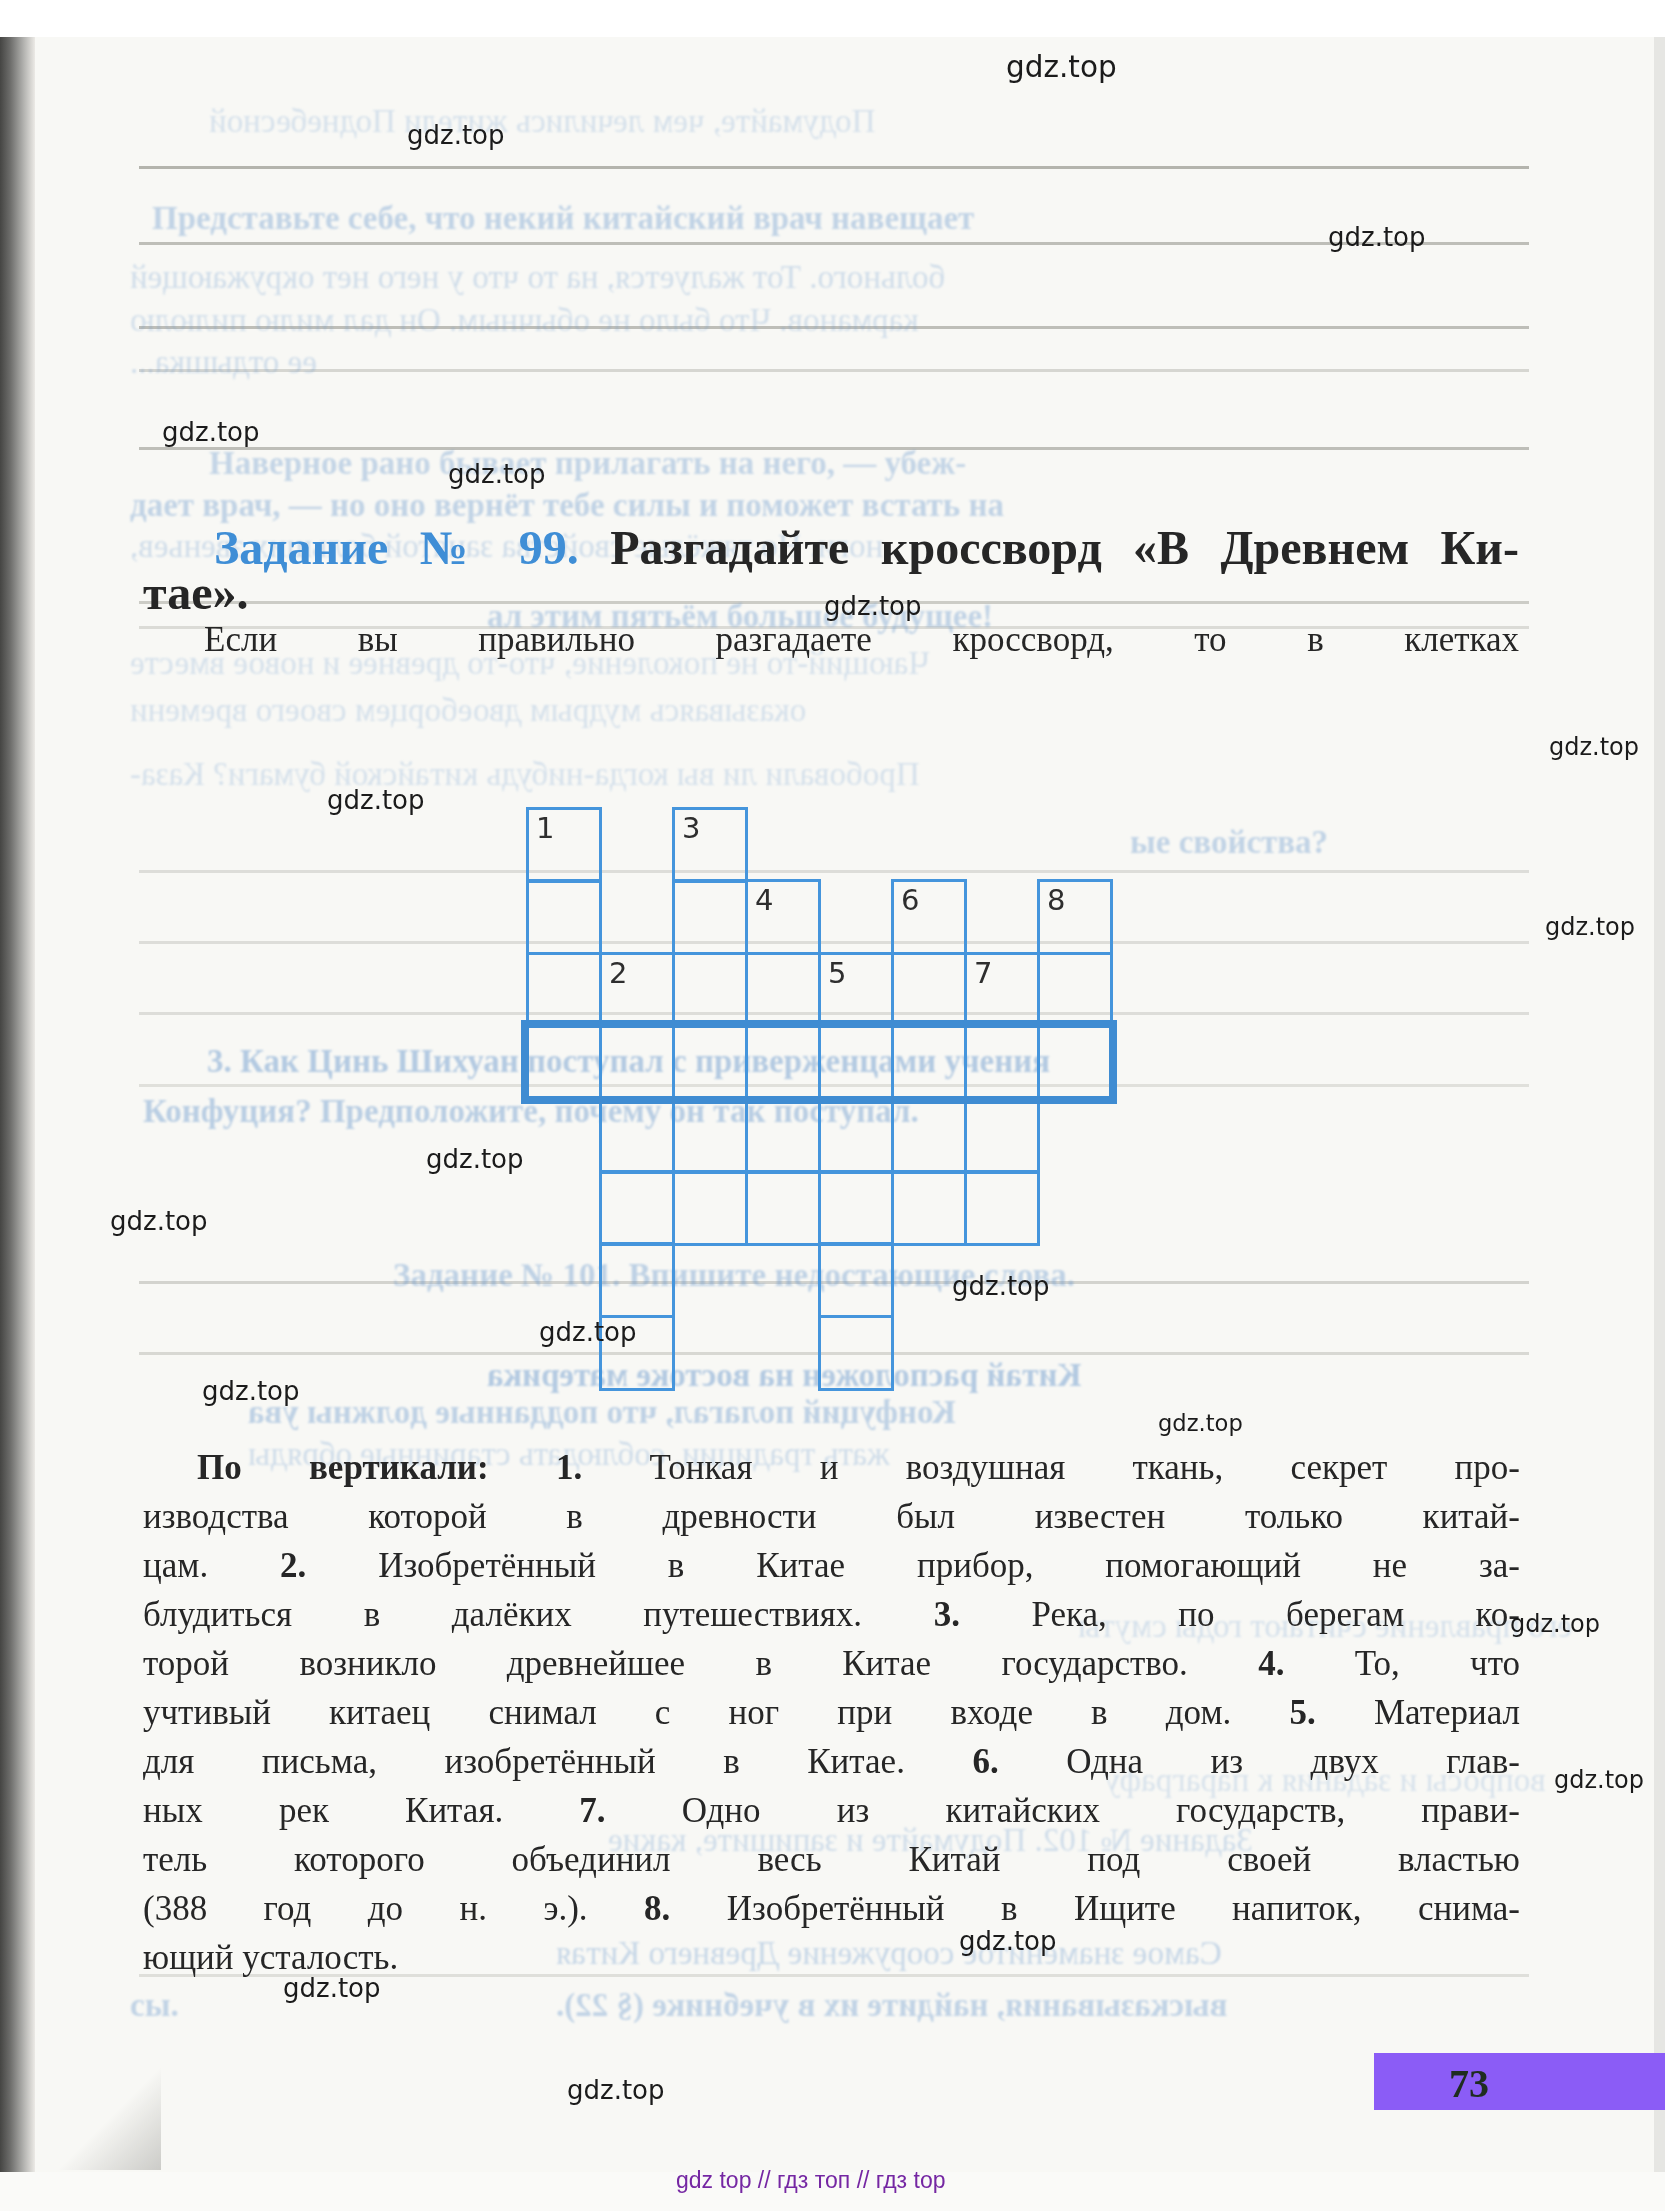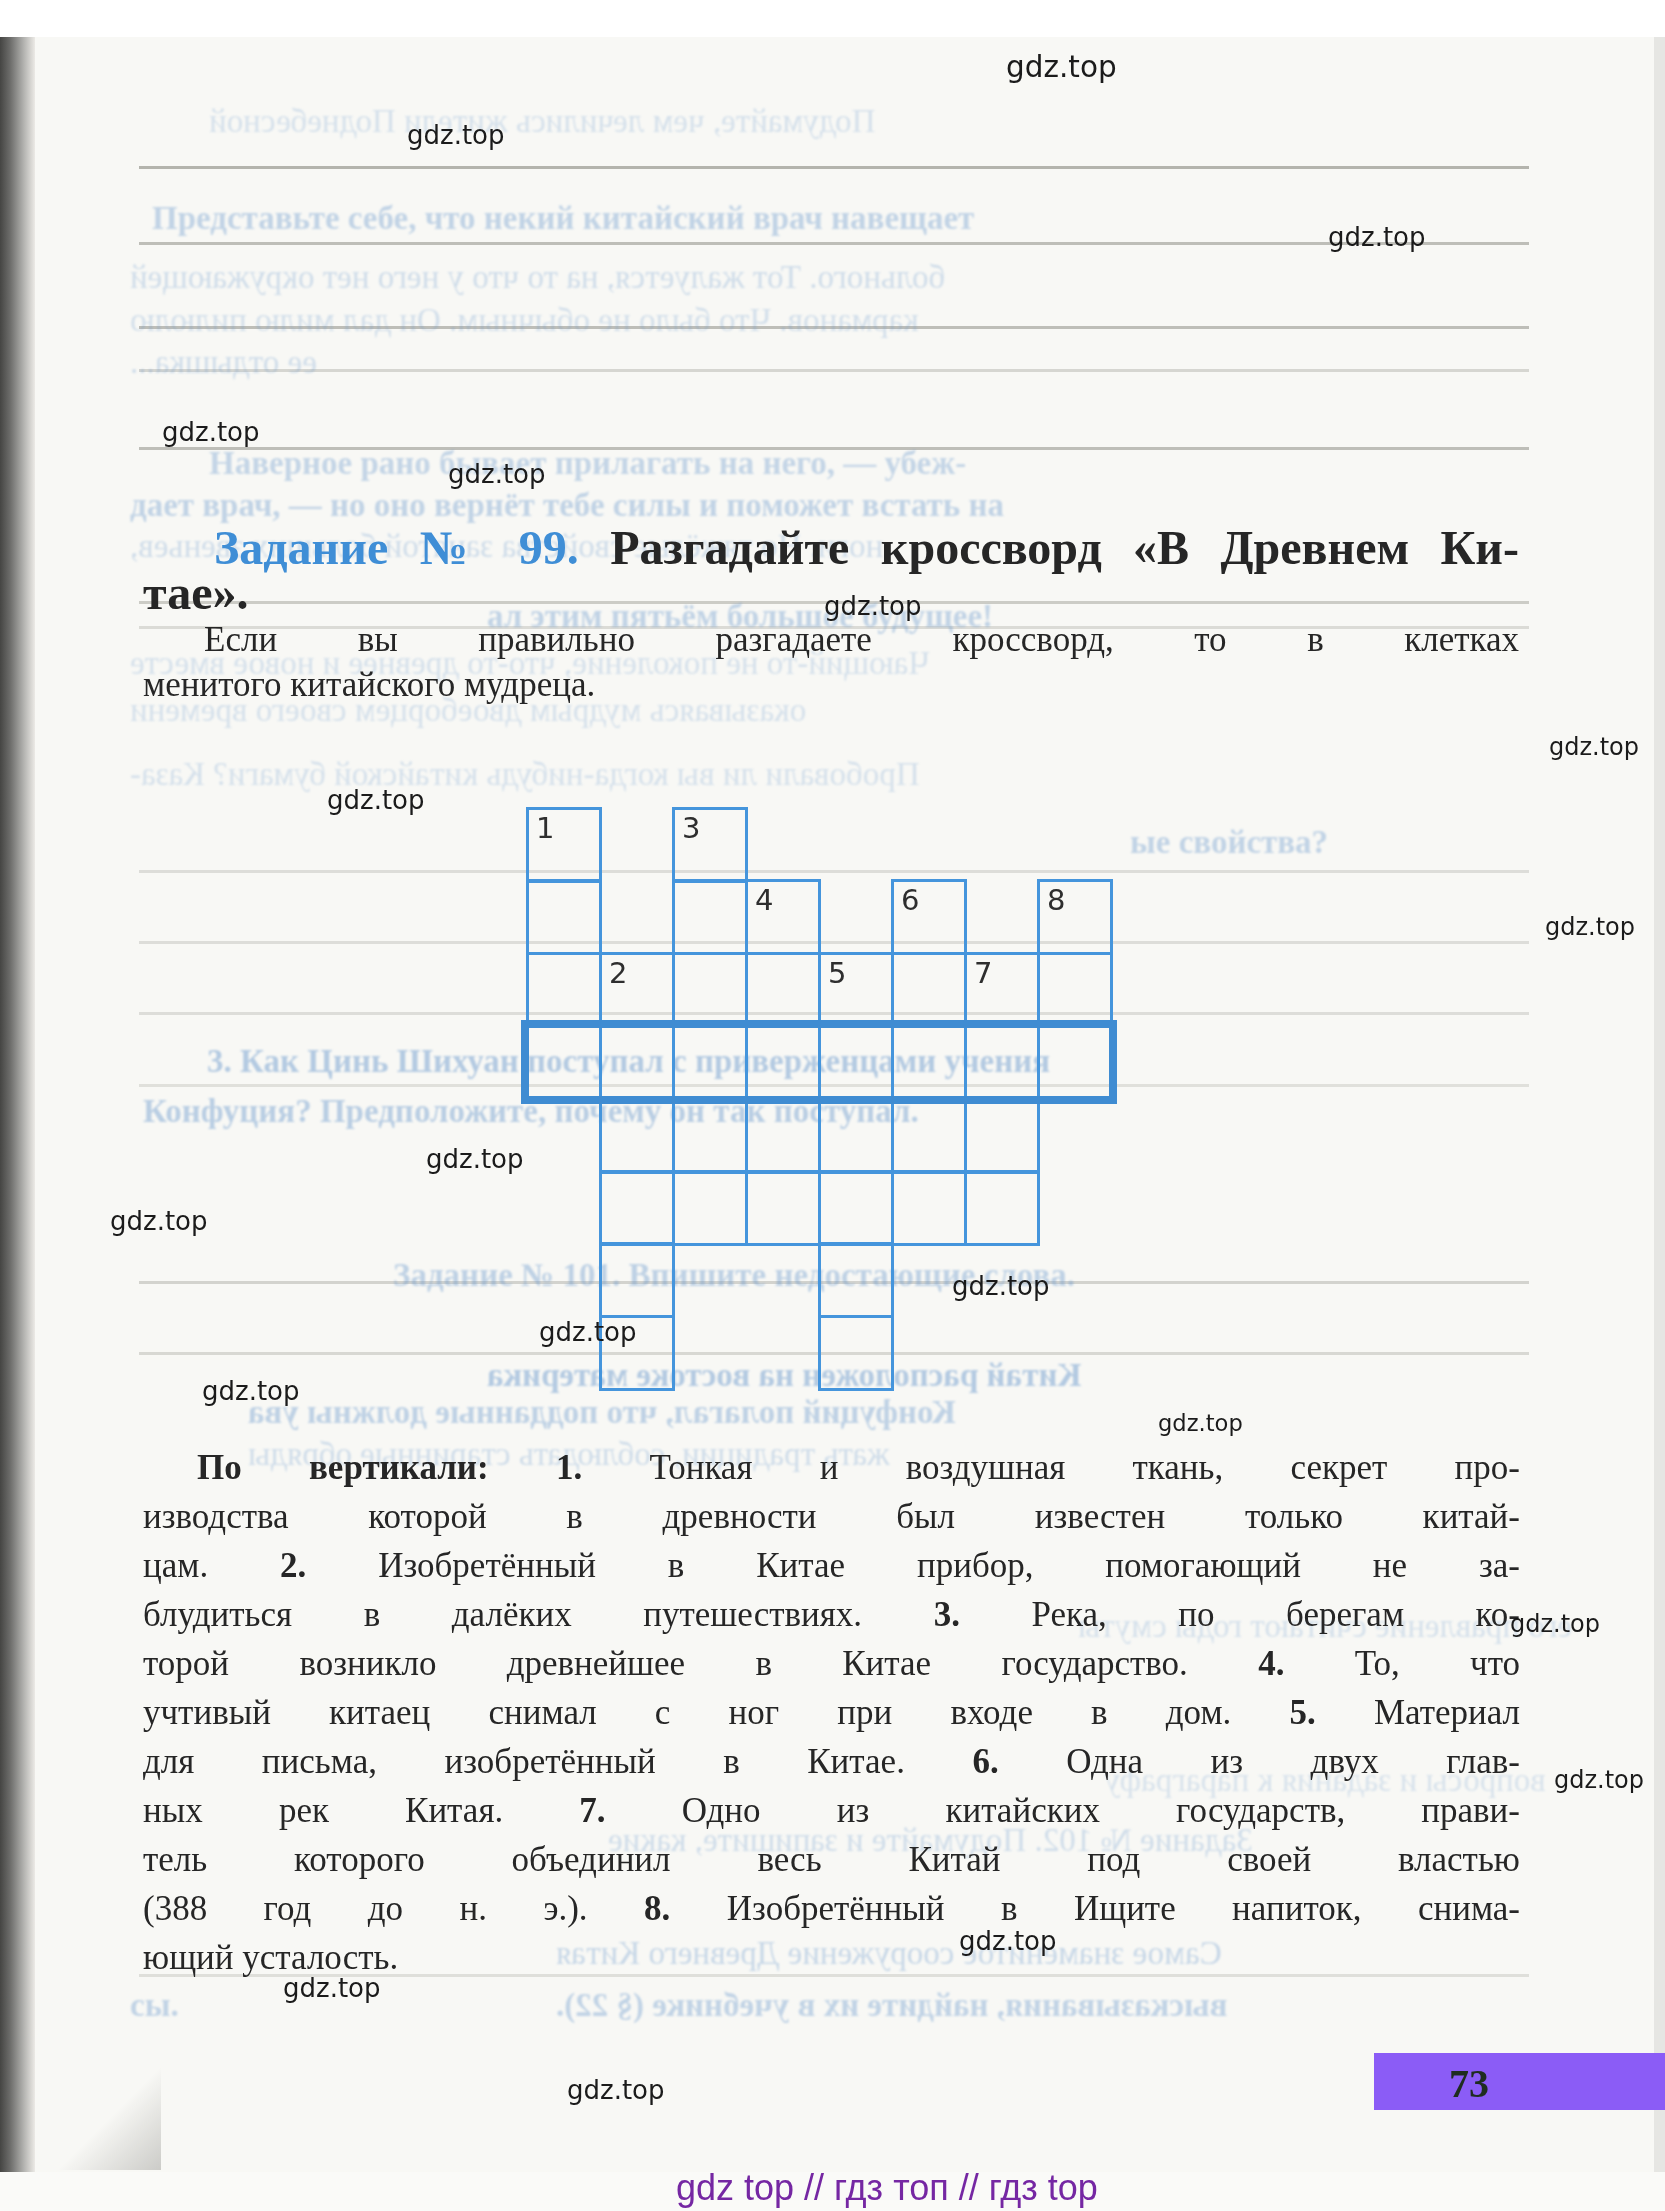--- a/index.html
+++ b/index.html
@@ -11,21 +11,21 @@
          background:linear-gradient(90deg,#454543 0%,#6e6e6c 30%,#b3b3b0 68%,#eceae6 100});
          background:linear-gradient(90deg,#454543 0%,#6e6e6c 30%,#b3b3b0 68%,#eceae6 100%);}
   .right-edge{position:absolute;right:0;top:37px;width:12px;bottom:40px;background:#e6e6e3;}
   .bottom-strip{position:absolute;left:0;bottom:0;width:100%;height:40px;background:#fafaf8;}
   .corner-curl{position:absolute;left:31px;top:2068px;width:130px;height:102px;
          background:linear-gradient(135deg,rgba(0,0,0,0) 55%,rgba(120,120,115,.35) 100%);}
 
   .promo-top{position:absolute;left:657px;top:3.5px;font-family:"Liberation Sans",sans-serif;
          font-size:32px;font-weight:500;color:#24c53c;white-space:nowrap;}
   .promo-bottom{position:absolute;left:676px;top:2167px;font-family:"Liberation Sans",sans-serif;
-         font-size:36px;font-weight:500;color:#7527a3;white-space:nowrap;}
+         font-size:23px;font-weight:500;color:#7527a3;white-space:nowrap;}
 
   .rule{position:absolute;height:2.6px;background:#97978f;}
 
   .bleed{position:absolute;color:#6f9cce;white-space:nowrap;font-size:33px;filter:blur(1px);}
   .bleed.m{transform:scaleX(-1);}
   .bleed.b{font-weight:bold;}
 
   .wm{position:absolute;font-family:"DejaVu Sans","Liberation Sans",sans-serif;color:#101010;
       white-space:nowrap;font-weight:500;opacity:.95;}
 
@@ -103,21 +103,20 @@
       <div class="bleed b" style="left: 130px; top: 1987px; opacity: 0.4;">сы.</div>
     </div>
 
 
   <div id="heading">
       <div class="tl stretch" style="padding-left: 71px;"><span class="blue">Задание № 99.</span><span> Разгадайте кроссворд «В Древнем Ки-</span></div>
       <div class="tl"><span>тае».</span></div>
     </div>
   <div id="intro">
       <div class="tl stretch" style="padding-left: 61px;"><span>Если вы правильно разгадаете кроссворд, то в клетках</span></div>
-      <div class="tl"><span>менитого китайского мудреца.</span></div>
     </div>
 
   <div id="grid">
       <div class="cell" style="left: 526px; top: 807px; width: 76px; height: 76px;"></div>
       <div class="cellnum" style="left: 536px; top: 814px;">1</div>
       <div class="cell" style="left: 526px; top: 879px; width: 76px; height: 76px;"></div>
       <div class="cell" style="left: 526px; top: 952px; width: 76px; height: 76px;"></div>
       <div class="cell" style="left: 526px; top: 1025px; width: 76px; height: 76px;"></div>
       <div class="cell" style="left: 599px; top: 952px; width: 76px; height: 76px;"></div>
       <div class="cellnum" style="left: 609px; top: 959px;">2</div>

